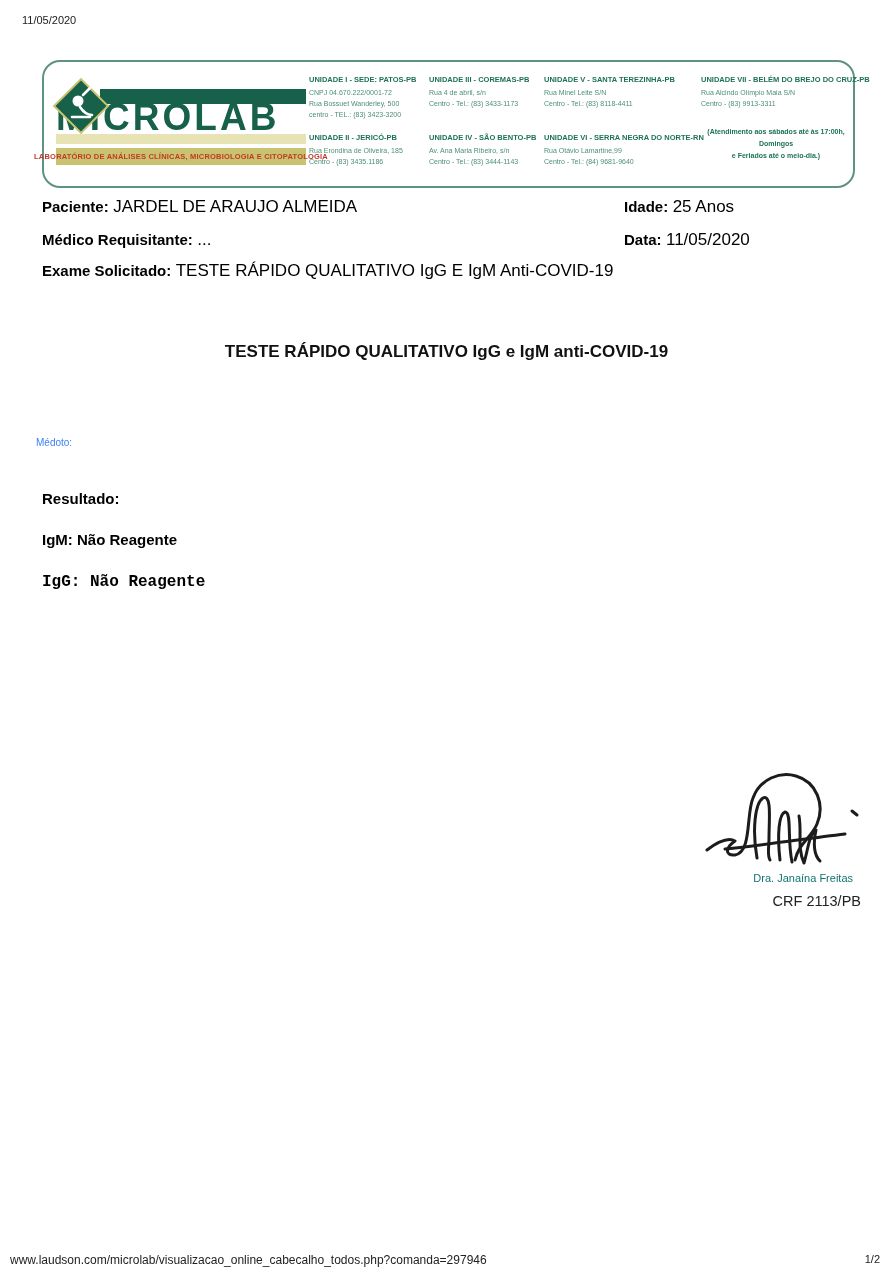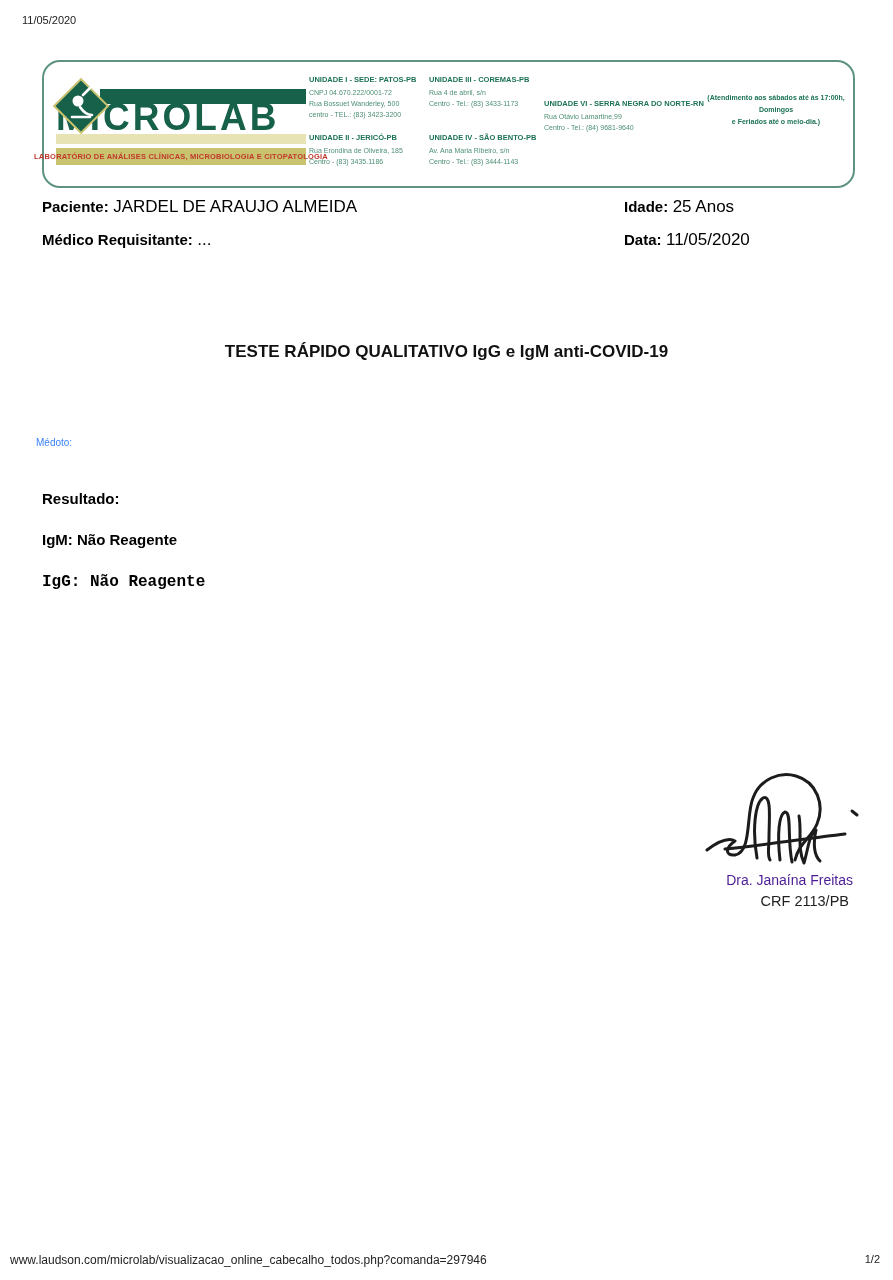--- a/index.html
+++ b/index.html
@@ -100,24 +100,24 @@
   }
   .metodo { position: absolute; left: 36px; top: 437px; font-size: 10px; color: #3b82f6; }
   .resultado { position: absolute; left: 42px; top: 490px; font-size: 15px; font-weight: bold; text-align: center; }
   .igm-line  { position: absolute; left: 42px; top: 531px; font-size: 15px; font-weight: bold; }
   .igg-line  { position: absolute; left: 42px; top: 573px; font-size: 16px; font-weight: bold; font-family: Liberation Mono, monospace; }
 
   
   .signature-svg { position: absolute; right: 30px; top: 768px; }
   .sig-doctor {
     position: absolute; right: 40px; top: 872px;
-    font-size: 14px; color: #4c1d95; text-align: right;
+    font-size: 11px; color: #0f766e; text-align: right;
   }
   .sig-crf {
-    position: absolute; right: 44px; top: 893px;
+    position: absolute; right: 32px; top: 893px;
     font-size: 14.5px; color: #222; text-align: right;
   }
 </style>
 </head>
 <body>
 
 <div class="page">
 
   <div class="print-date">11/05/2020</div>
 
@@ -160,28 +160,38 @@
         <div class="unit-line">Centro - Tel.: (83) 3433-1173</div>
       </div>
       <div class="unit-block" style="margin-top:24px;">
         <div class="unit-name">UNIDADE IV - SÃO BENTO-PB</div>
         <div class="unit-line">Av. Ana Maria Ribeiro, s/n</div>
         <div class="unit-line">Centro - Tel.: (83) 3444-1143</div>
       </div>
     </div>
 
     <div class="hcol hcol-3">
+      <div class="unit-block">
+        <div class="unit-name">UNIDADE V - SANTA TEREZINHA-PB</div>
+        <div class="unit-line">Rua Minel Leite S/N</div>
+        <div class="unit-line">Centro - Tel.: (83) 8118-4411</div>
+      </div>
       <div class="unit-block" style="margin-top:24px;">
         <div class="unit-name">UNIDADE VI - SERRA NEGRA DO NORTE-RN</div>
         <div class="unit-line">Rua Otávio Lamartine,99</div>
         <div class="unit-line">Centro - Tel.: (84) 9681-9640</div>
       </div>
     </div>
 
     <div class="hcol hcol-4">
+      <div class="unit-block">
+        <div class="unit-name">UNIDADE VII - BELÉM DO BREJO DO CRUZ-PB</div>
+        <div class="unit-line">Rua Alcindo Olímpio Maia S/N</div>
+        <div class="unit-line">Centro - (83) 9913-3311</div>
+      </div>
       <div class="unit-note">
         <div>(Atendimento aos sábados até às 17:00h, Domingos</div>
         <div>e Feriados até o meio-dia.)</div>
       </div>
     </div>
   </div>
 
   <div class="info-row row1 col-left">
     <span class="info-label">Paciente:</span>
     <span class="info-value">JARDEL DE ARAUJO ALMEIDA</span>
@@ -193,20 +203,24 @@
 
   <div class="info-row row2 col-left">
     <span class="info-label">Médico Requisitante:</span>
     <span class="info-value">...</span>
   </div>
   <div class="info-row row2 col-right">
     <span class="info-label">Data:</span>
     <span class="info-value">11/05/2020</span>
   </div>
 
+  <div class="info-row row3 col-left">
+    <span class="info-label">Exame Solicitado:</span>
+    <span class="info-value">TESTE RÁPIDO QUALITATIVO IgG E IgM Anti-COVID-19</span>
+  </div>
 
   <div class="report-title">TESTE RÁPIDO QUALITATIVO IgG e IgM anti-COVID-19</div>
   <div class="metodo">Médoto:</div>
   <div class="resultado">Resultado:</div>
   <div class="igm-line">IgM: Não Reagente</div>
   <div class="igg-line">IgG: Não Reagente</div>
 
   <svg class="signature-svg" width="168" height="108" viewBox="0 0 168 108">
     <g stroke="#1c1c1c" stroke-width="3" fill="none" stroke-linecap="round" stroke-linejoin="round">
       <path d="M12 82 C24 73 33 69 40 73 C31 79 29 88 40 87 C57 84 51 46 58 30 C65 11 85 3 101 8 C122 14 130 37 122 56 C116 70 104 75 100 92"></path>

